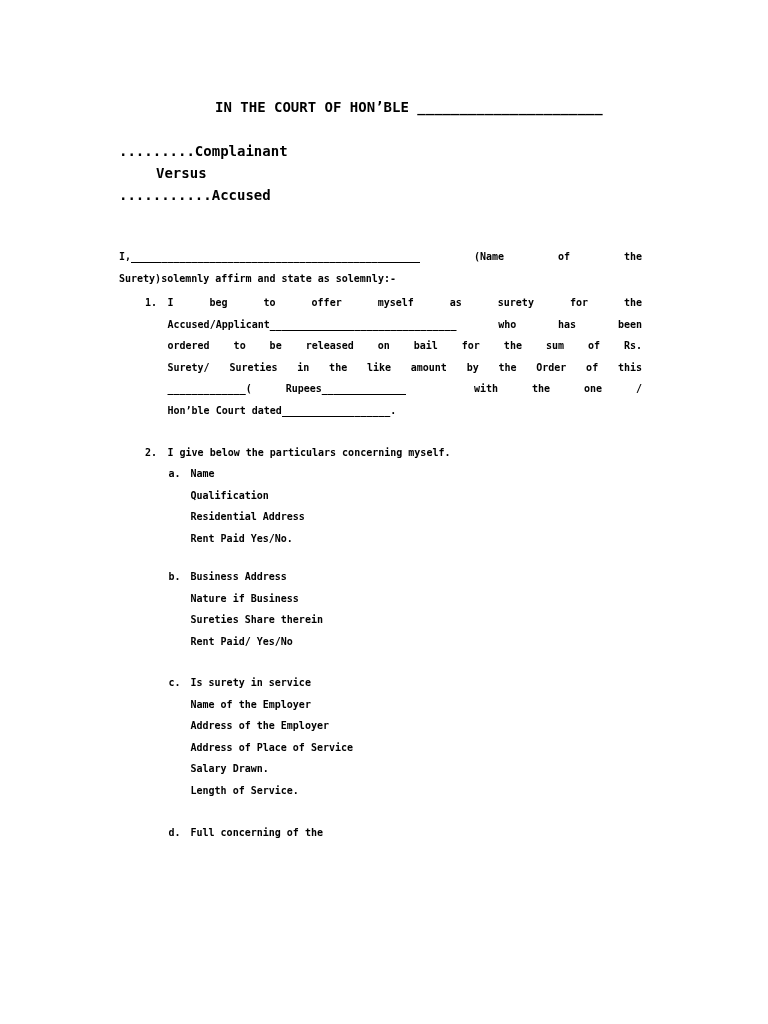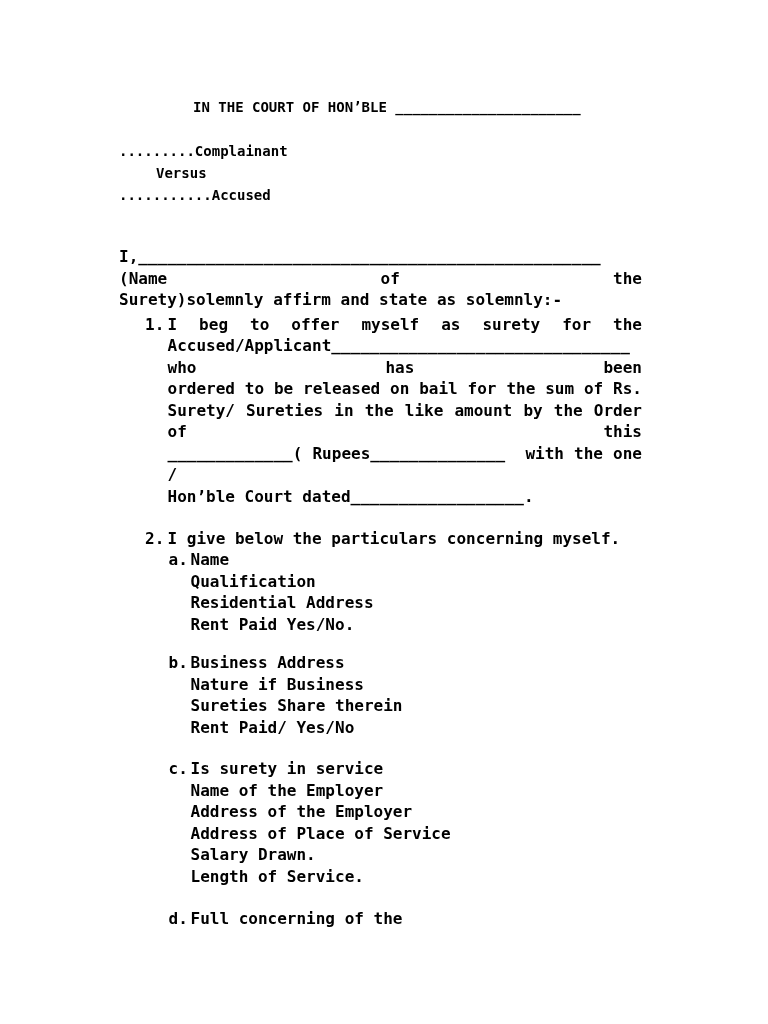--- a/index.html
+++ b/index.html
@@ -19,38 +19,38 @@
   }
   
   .head {
     padding-top: 96px;
     margin-left: 119px;
     width: 523px;
     font-size: 14px;
     line-height: 22px;
   }
   .court-line {
-    margin-left: 74px;
+    margin-left: 96px;
     margin-bottom: 22px;
     white-space: pre;
   }
   .right-line {
     text-align: left;
     white-space: pre;
   }
   .versus-line {
     margin-left: 37px;
     white-space: pre;
   }
   
   .content {
     margin-top: 40px;
     margin-left: 119px;
     width: 523px;
-    font-size: 16px;
+    font-size: 10px;
     line-height: 21.5px;
   }
   .jline {
     text-align: justify;
     text-align-last: justify;
     white-space: pre-wrap;
   }
   .lline {
     white-space: pre-wrap;
   }

